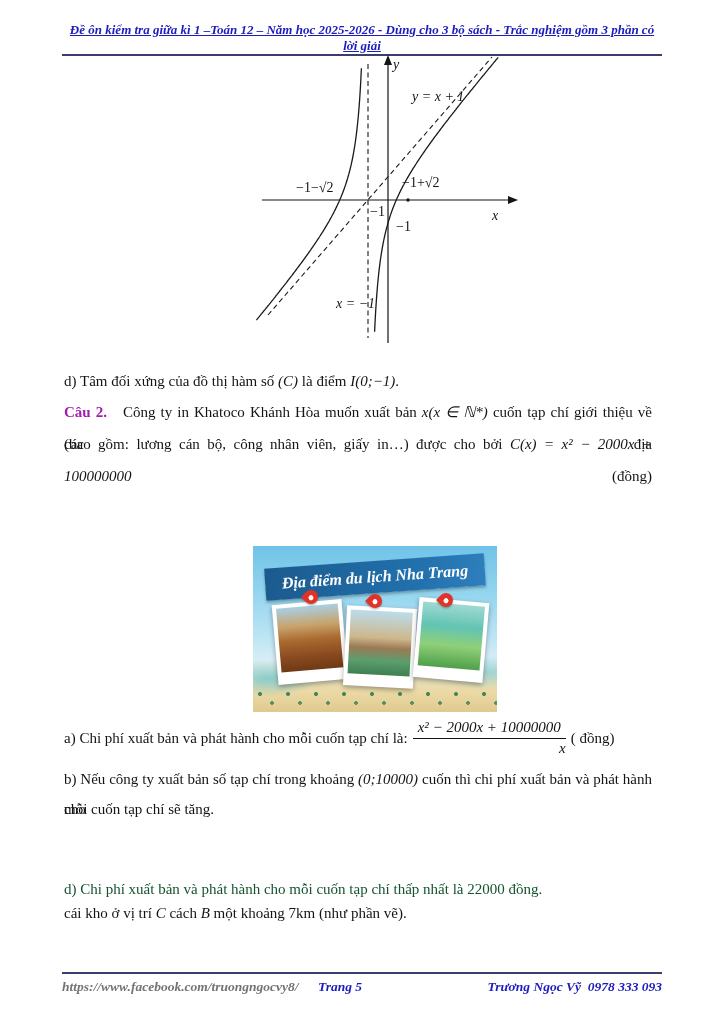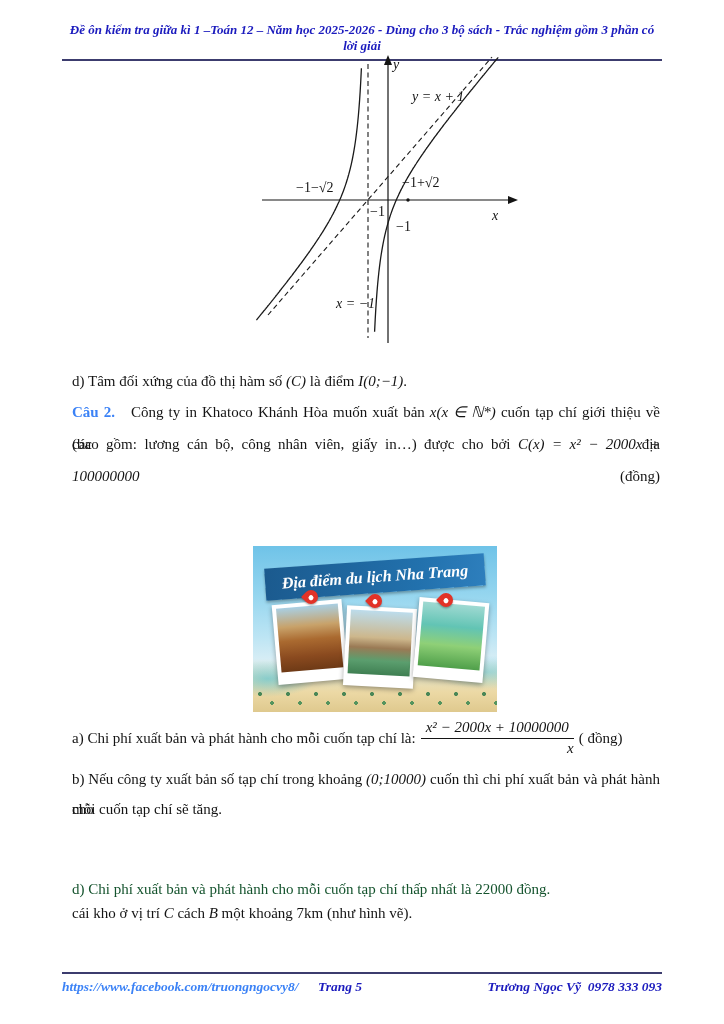--- a/index.html
+++ b/index.html
@@ -2,36 +2,36 @@
 <html><head>
 <meta charset="utf-8">
 <style>
   html,body{margin:0;padding:0;background:#9a9a9a;}
   .page{position:relative;width:724px;height:1024px;margin:0 auto;background:#ffffff;
         font-family:"Liberation Serif",serif;color:#141414;overflow:hidden;}
 
   
   .header{position:absolute;left:62px;top:22px;width:600px;text-align:center;
           font-size:13px;font-weight:bold;font-style:italic;color:#1b1bbe;
-          padding-bottom:5px;border-bottom:2px solid #3c3c6e;}
+          border-bottom:2px solid #3c3c6e;text-decoration:underline;}
   .footer{position:absolute;left:62px;top:972px;width:600px;border-top:2px solid #3c3c6e;
           padding-top:5px;display:flex;align-items:baseline;
           font-size:13.5px;font-weight:bold;font-style:italic;color:#1b1bbe;}
   .footer .fl{flex:1;text-align:left;white-space:pre;}
   .footer .fc{flex:0 0 auto;text-align:center;white-space:pre;}
   .footer .fr{flex:1;text-align:right;white-space:pre;padding-left:44px;}
-  .footer a{color:#3b82f6;text-decoration:none;}
+  .footer a{color:#737373;text-decoration:none;}
 
   
-  .line{position:absolute;left:72px;width:588px;font-size:15px;line-height:30px;}
+  .line{position:absolute;left:64px;width:588px;font-size:15px;line-height:30px;}
   .block .bl{height:32px;line-height:32px;}
   .blk30 .bl{height:30px;line-height:30px;}
   .just{text-align:justify;text-align-last:justify;}
   .mi{font-style:italic;}
-  .qlabel{font-weight:bold;color:#3b82f6;margin-right:16px;}
+  .qlabel{font-weight:bold;color:#a21caf;margin-right:16px;}
   .red{color:#14532d;}
 
   
   .a-row{display:flex;align-items:center;height:52px;}
   .frac{display:inline-block;text-align:right;font-style:italic;margin:1px 5px;line-height:1.15;}
   .frac .num{display:block;border-bottom:1px solid #141414;padding:0 5px 1px;}
   .frac .den{display:block;padding-top:1px;}
 
   
   .graph{position:absolute;left:250px;top:53px;width:280px;height:290px;}
@@ -156,21 +156,21 @@
     </div>
   </div>
 
 
   <div class="line red" style="top:874px">
     <span>d) Chi phí xuất bản và phát hành cho mỗi cuốn tạp chí thấp nhất là 22000 đồng.</span>
   </div>
 
   <div class="line blk30" style="top:898px">
     <div class="bl">
-      <span>cái kho ở vị trí </span><span class="mi">C</span><span> cách </span><span class="mi">B</span><span> một khoảng 7km (như hình vẽ).</span>
+      <span>cái kho ở vị trí </span><span class="mi">C</span><span> cách </span><span class="mi">B</span><span> một khoảng 7km (như phần vẽ).</span>
     </div>
   </div>
 
   <div class="footer">
     <span class="fl"><a href="#">https://www.facebook.com/truongngocvy8/</a></span>
     <span class="fc">Trang 5</span>
     <span class="fr">Trương Ngọc Vỹ  0978 333 093</span>
   </div>
 
 </div>

